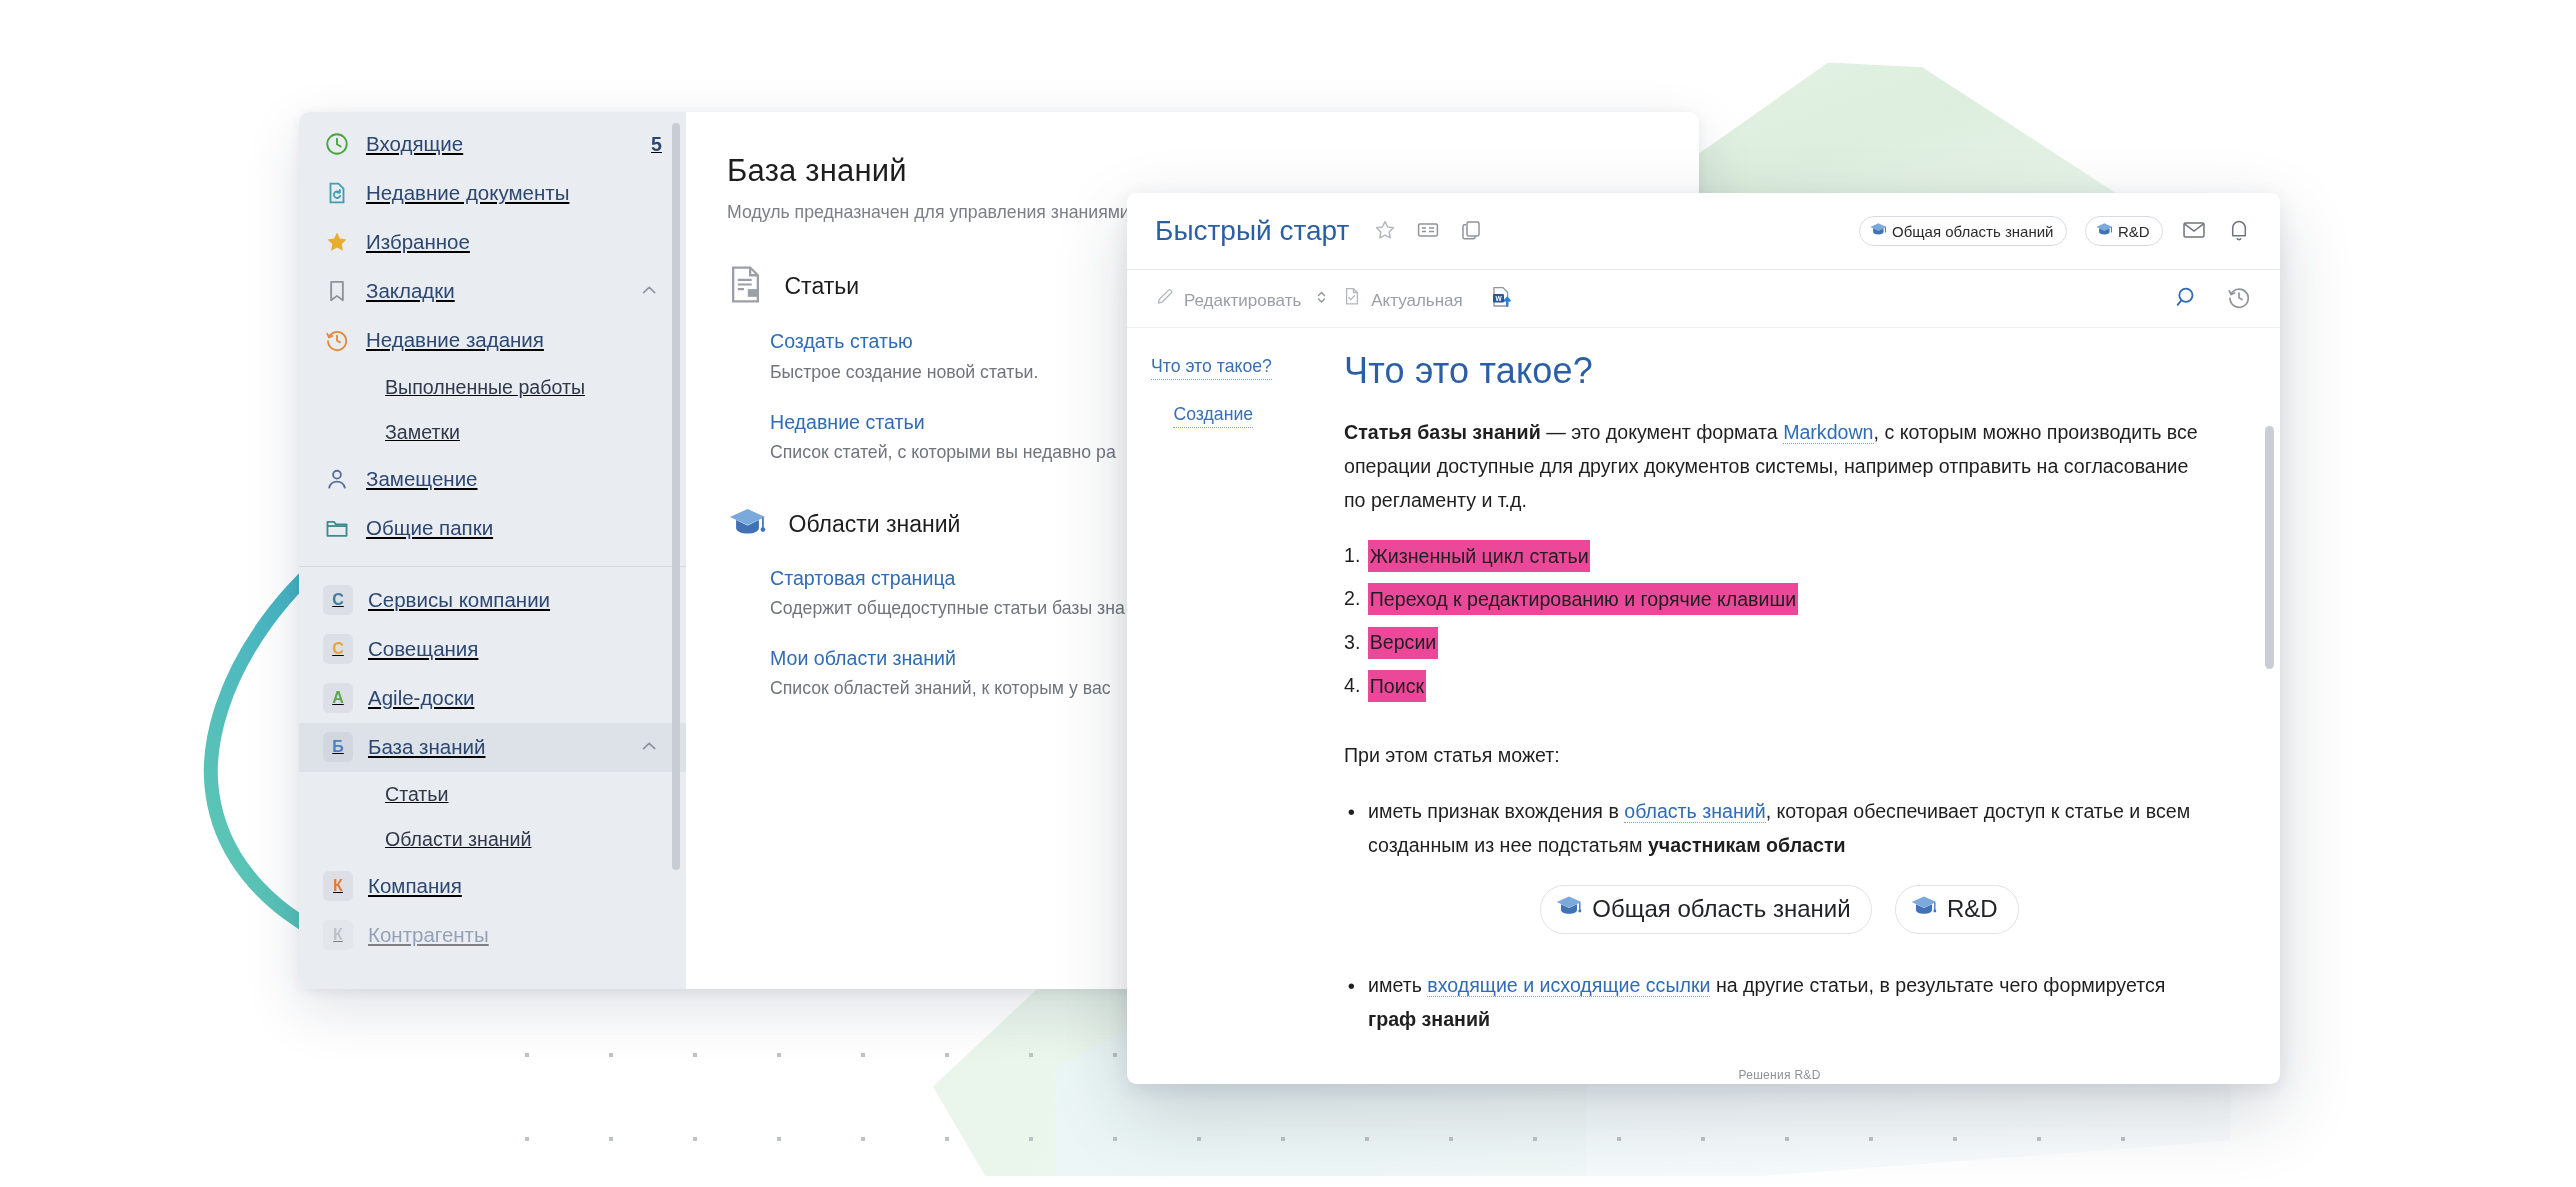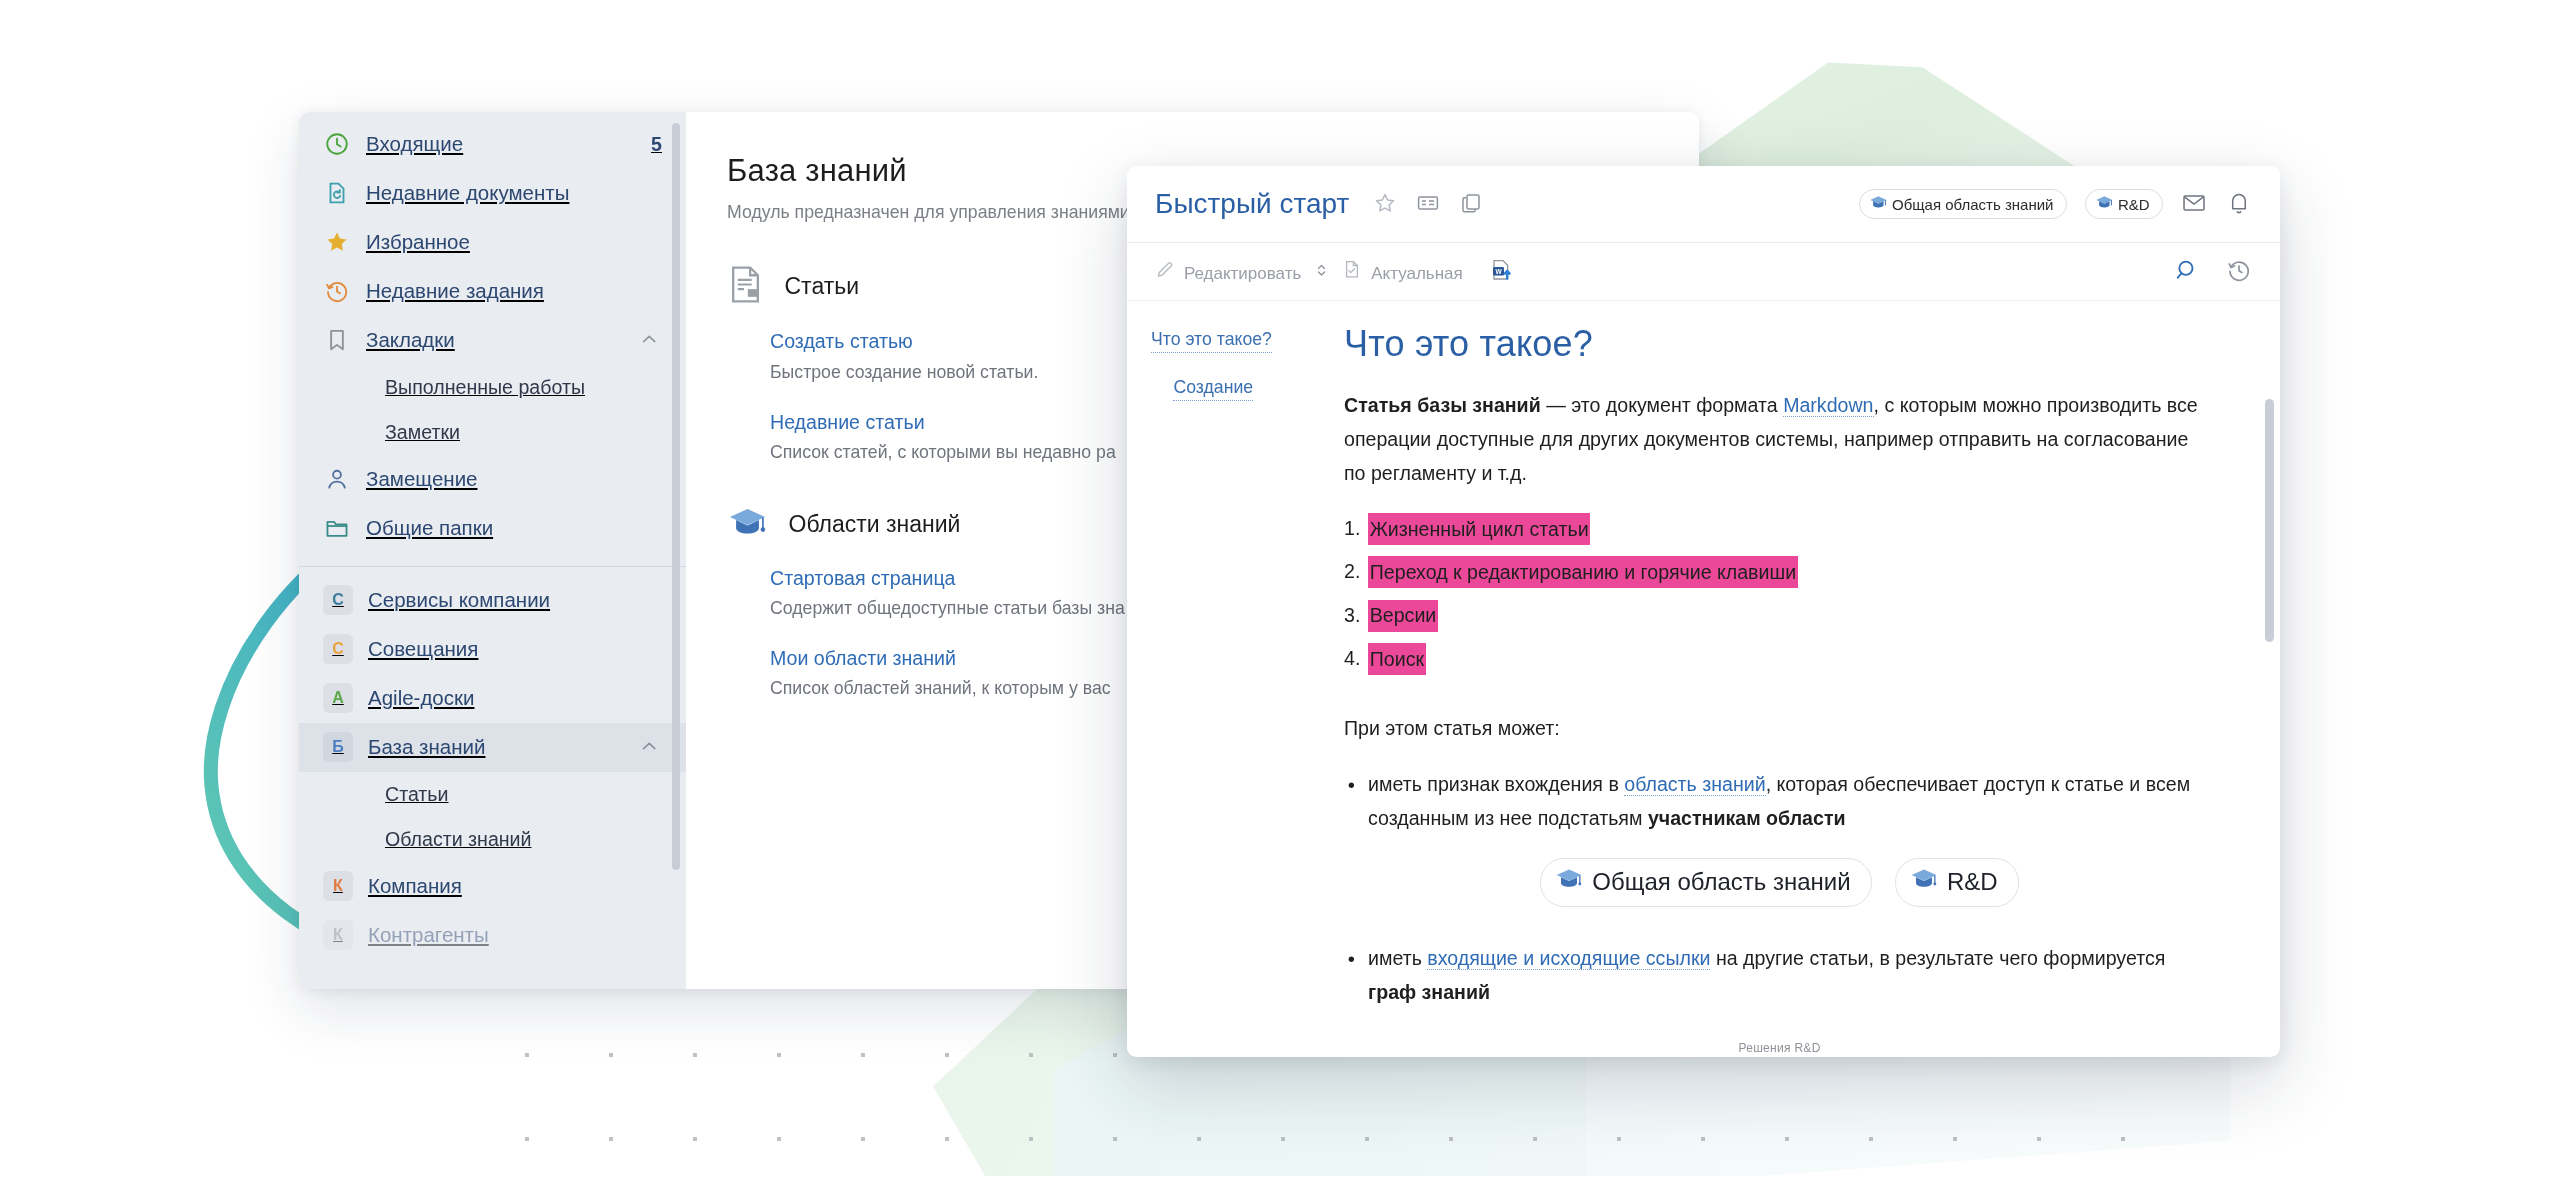--- a/index.html
+++ b/index.html
@@ -89,21 +89,21 @@
 
   .section { margin-top: 41px; }
   .section-head { display: flex; align-items: center; gap: 20.5px; }
   .section-head .stitle { font-size: 23px; color: #1d1d1d; }
   .link-block { margin-top: 22.4px; padding-left: 43px; }
   .link-block a { display: block; font-size: 19.6px; color: #2f6cb5; text-decoration: none; cursor: pointer; }
   .link-block .desc { font-size: 17.7px; color: #6f747d; margin-top: 8.4px; margin-bottom: 28px; }
 
   
   .doc-window {
-    position: absolute; left: 1127px; top: 166px; width: 1153px; height: 891px;
+    position: absolute; left: 1127px; top: 193px; width: 1153px; height: 891px;
     background: #ffffff; border-radius: 9.3px;
     box-shadow: 0 28px 75px rgba(25,38,63,.18), 0 5.6px 18.7px rgba(25,38,63,.09);
     overflow: hidden;
   }
   .doc-head {
     height: 77px; display: flex; align-items: center; padding: 0 28px 0 28px;
     border-bottom: 0.9px solid #e7e9ed; background: #fff;
   }
   .doc-title { font-size: 28px; color: #2a5fa5; font-weight: 400; margin-right: 24px; }
   .head-icons { display: flex; align-items: center; gap: 18.7px; }
@@ -207,41 +207,41 @@
           <span class="ico">
             <svg width="26" height="26" viewBox="0 0 24 24" fill="#e5ae2e">
               <path d="M12 3.2l2.7 5.6 6.1.8-4.4 4.3 1.1 6.1-5.5-3-5.5 3 1.1-6.1L3.2 9.6l6.1-.8z"></path>
             </svg>
           </span>
           <span class="lbl">Избранное</span>
         </div>
 
         <div class="side-item">
           <span class="ico">
+            <svg width="26" height="26" viewBox="0 0 24 24" fill="none" stroke="#8d929b" stroke-width="1.7">
+              <path d="M6.6 3.6h10.8v17l-5.4-4.1-5.4 4.1z" stroke-linejoin="round"></path>
+            </svg>
+          </span>
+          <span class="lbl">Закладки</span>
+          <span class="chev">
+            <svg width="22.4" height="22.4" viewBox="0 0 24 24" fill="none" stroke="#5f6874" stroke-width="1.8">
+              <path d="M6 14.5L12 9l6 5.5" stroke-linecap="round" stroke-linejoin="round"></path>
+            </svg>
+          </span>
+        </div>
+
+        <div class="side-item">
+          <span class="ico">
             <svg width="26" height="26" viewBox="0 0 24 24" fill="none" stroke="#e08b3a" stroke-width="1.7">
               <path d="M4.6 9.2A8.4 8.4 0 1 1 3.7 13" stroke-linecap="round"></path>
               <path d="M3 6.3l1.6 3.2 3.2-1.3" stroke-linecap="round" stroke-linejoin="round"></path>
               <path d="M12 8.1v4.4l2.8 1.7" stroke-linecap="round"></path>
             </svg>
           </span>
           <span class="lbl">Недавние задания</span>
-        </div>
-
-        <div class="side-item">
-          <span class="ico">
-            <svg width="26" height="26" viewBox="0 0 24 24" fill="none" stroke="#8d929b" stroke-width="1.7">
-              <path d="M6.6 3.6h10.8v17l-5.4-4.1-5.4 4.1z" stroke-linejoin="round"></path>
-            </svg>
-          </span>
-          <span class="lbl">Закладки</span>
-          <span class="chev">
-            <svg width="22.4" height="22.4" viewBox="0 0 24 24" fill="none" stroke="#5f6874" stroke-width="1.8">
-              <path d="M6 14.5L12 9l6 5.5" stroke-linecap="round" stroke-linejoin="round"></path>
-            </svg>
-          </span>
         </div>
         <div class="side-sub">
           <span>Выполненные работы</span>
         </div>
         <div class="side-sub">
           <span>Заметки</span>
         </div>
 
         <div class="side-item">
           <span class="ico">

